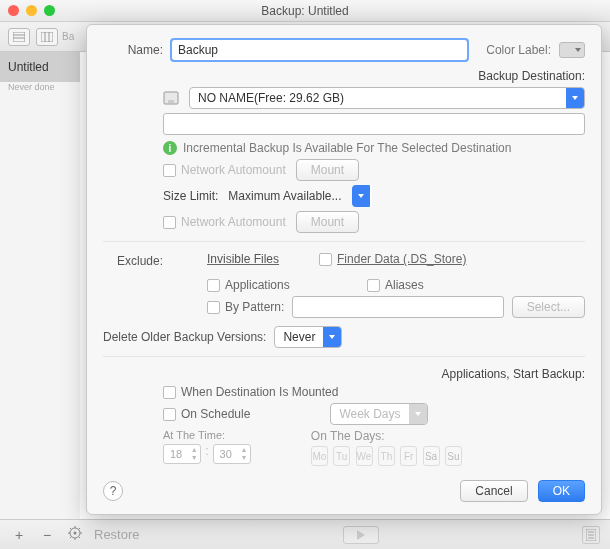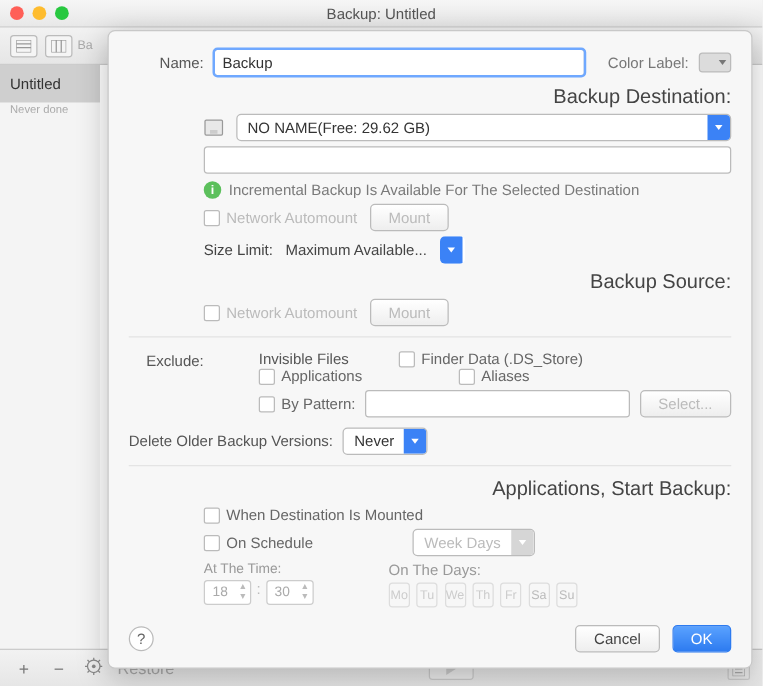--- a/index.html
+++ b/index.html
@@ -28,21 +28,21 @@
 .bb-btn { width: 18px; text-align: center; color: #777; font-size: 14px; }
 .bb-play { flex: 1; display: flex; justify-content: center; }
 .bb-play .pbtn { width: 36px; height: 18px; border: 1px solid #ccc; border-radius: 3px; background: #eee; display: flex; align-items: center; justify-content: center; }
 .bb-right { width: 18px; height: 18px; border: 1px solid #ccc; border-radius: 2px; display: flex; align-items: center; justify-content: center; }
 
 .sheet { position: absolute; left: 86px; top: 24px; width: 516px; background: #f7f7f7; border: 1px solid #c8c8c8; border-radius: 6px; box-shadow: 0 6px 24px rgba(0,0,0,0.25); padding: 14px 16px 12px 16px; z-index: 10; }
 
 .row { display: flex; align-items: center; margin-bottom: 8px; gap: 8px; }
 .label { font-size: 12px; color: #555; text-align: right; }
 .label.w1 { width: 60px; }
-.label.section { color: #444; font-size: 16px; margin: 6px 0 4px 0; }
+.label.section { color: #444; font-size: 12px; margin: 6px 0 4px 0; }
 
 input.text { flex: 1; height: 22px; border: 1px solid #bbb; border-radius: 3px; padding: 2px 6px; font-size: 12px; background: #fff; color: #333; }
 input.text.focus { outline: 2px solid #6fa8ff; outline-offset: -1px; }
 
 .select { display: inline-flex; align-items: center; height: 22px; background: #fff; border: 1px solid #bbb; border-radius: 4px; overflow: hidden; }
 .select .sval { padding: 0 8px; font-size: 12px; color: #333; white-space: nowrap; }
 .select .sarrow { width: 18px; height: 100%; background: #3b82f6; display: flex; align-items: center; justify-content: center; }
 .select .sarrow::after { content: ""; width: 0; height: 0; border-left: 3px solid transparent; border-right: 3px solid transparent; border-top: 4px solid #fff; }
 .select.disabled .sval { color: #bbb; }
 .select.disabled .sarrow { background: #d6d6d6; }
@@ -197,35 +197,34 @@
   </div>
 
   <div class="subrow">
     <span style="color:#444;">Size Limit:</span>
     <span style="color:#444;">Maximum Available...</span>
     <div class="select" style="width:20px;border:none;">
         <span class="sarrow"></span>
       </div>
   </div>
 
-  <div class="label section">Backup Source:</div>
   <div class="subrow">
     <label class="check dis">
         <span class="box"></span>
         <span>Network Automount</span>
       </label>
     <button class="btn disabled" disabled="">Mount</button>
   </div>
 
   <hr class="hr">
 
   <div class="row" style="align-items:flex-start;gap:44px;">
     <span class="label w1" style="padding-top:2px;">Exclude:</span>
     <div style="flex:1;">
-      <div style="display:flex;gap:40px;margin-bottom:0;">
+      <div style="display:flex;gap:40px;margin-bottom:12px;text-decoration:underline;">
         <span style="color:#555;">Invisible Files</span>
         <label class="check">
             <span class="box"></span>
             <span>Finder Data (.DS_Store)</span>
           </label>
       </div>
       <div style="display:flex;gap:40px;margin-bottom:4px;">
         <label class="check" style="width:120px;">
             <span class="box"></span>
             <span>Applications</span>

